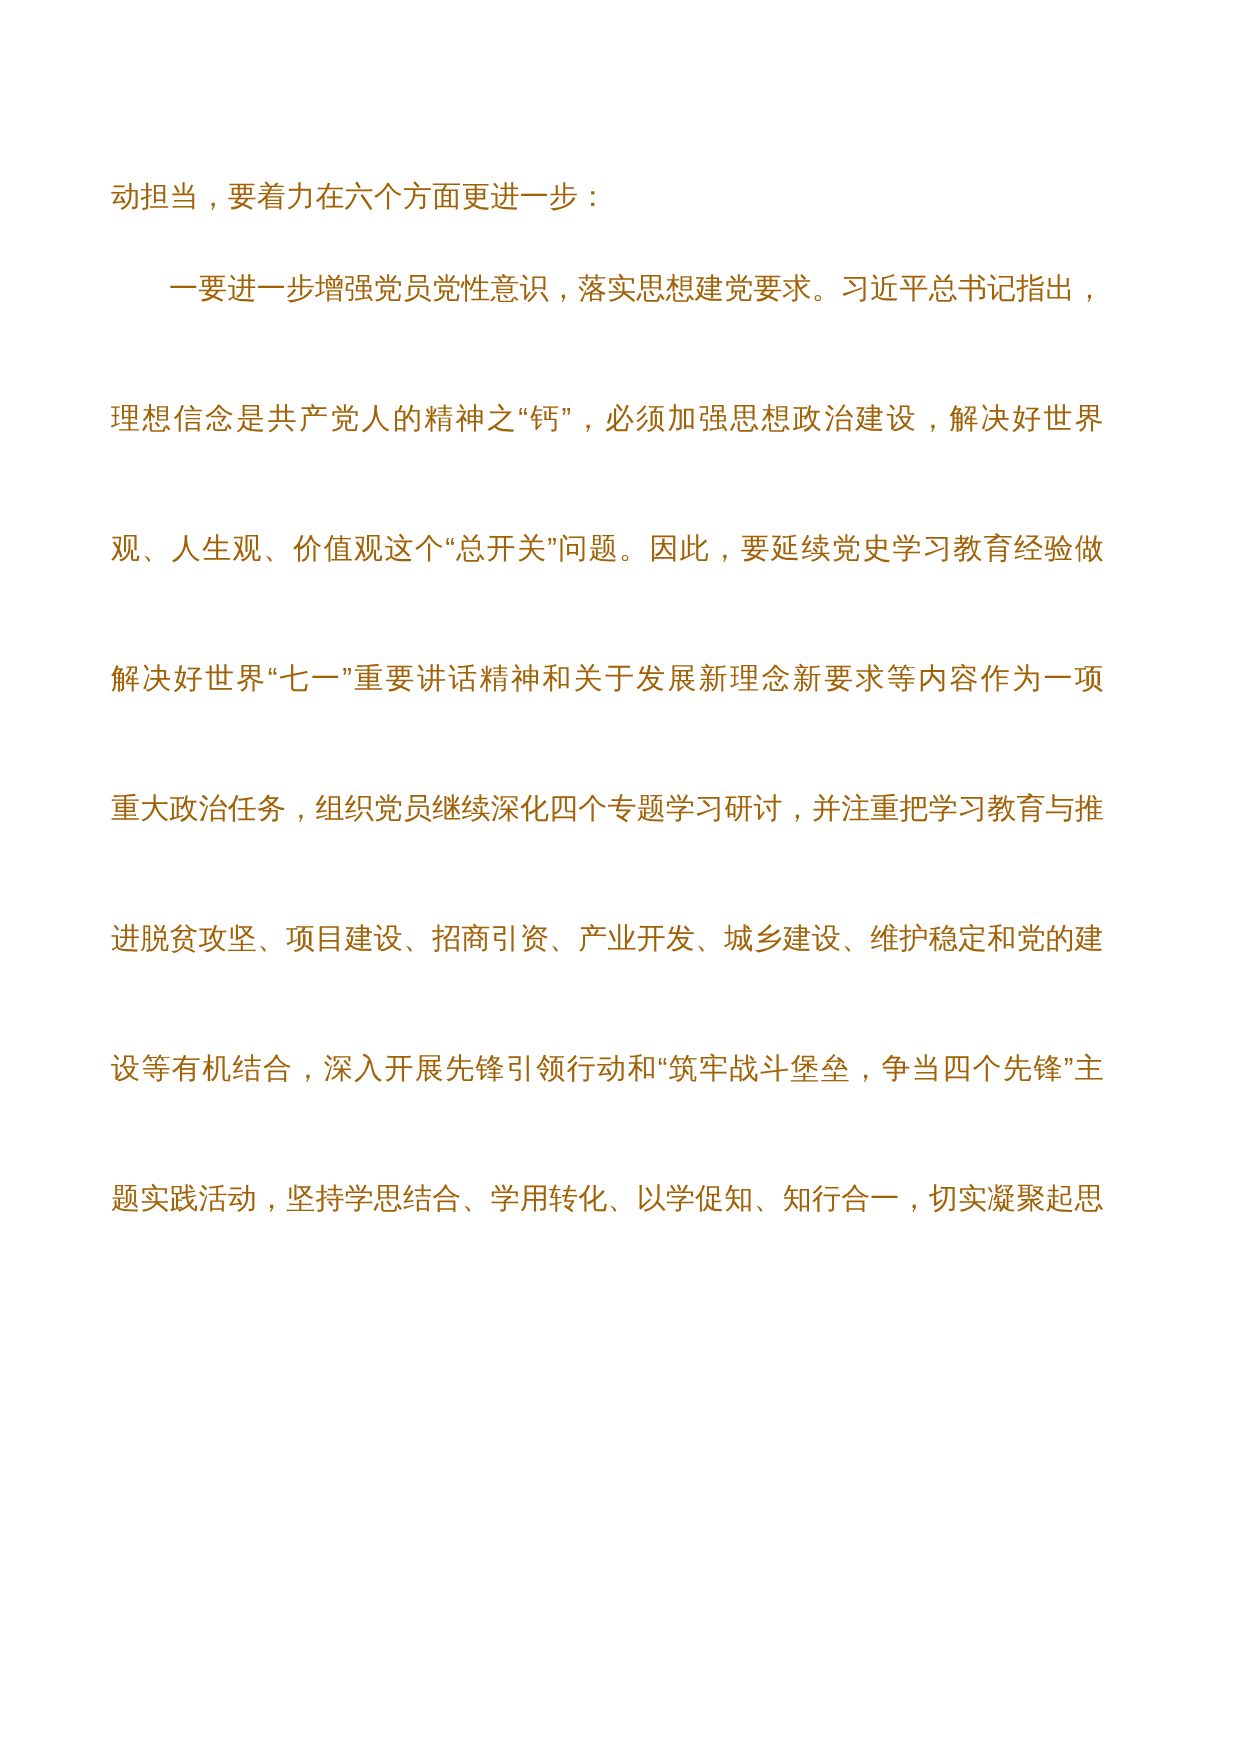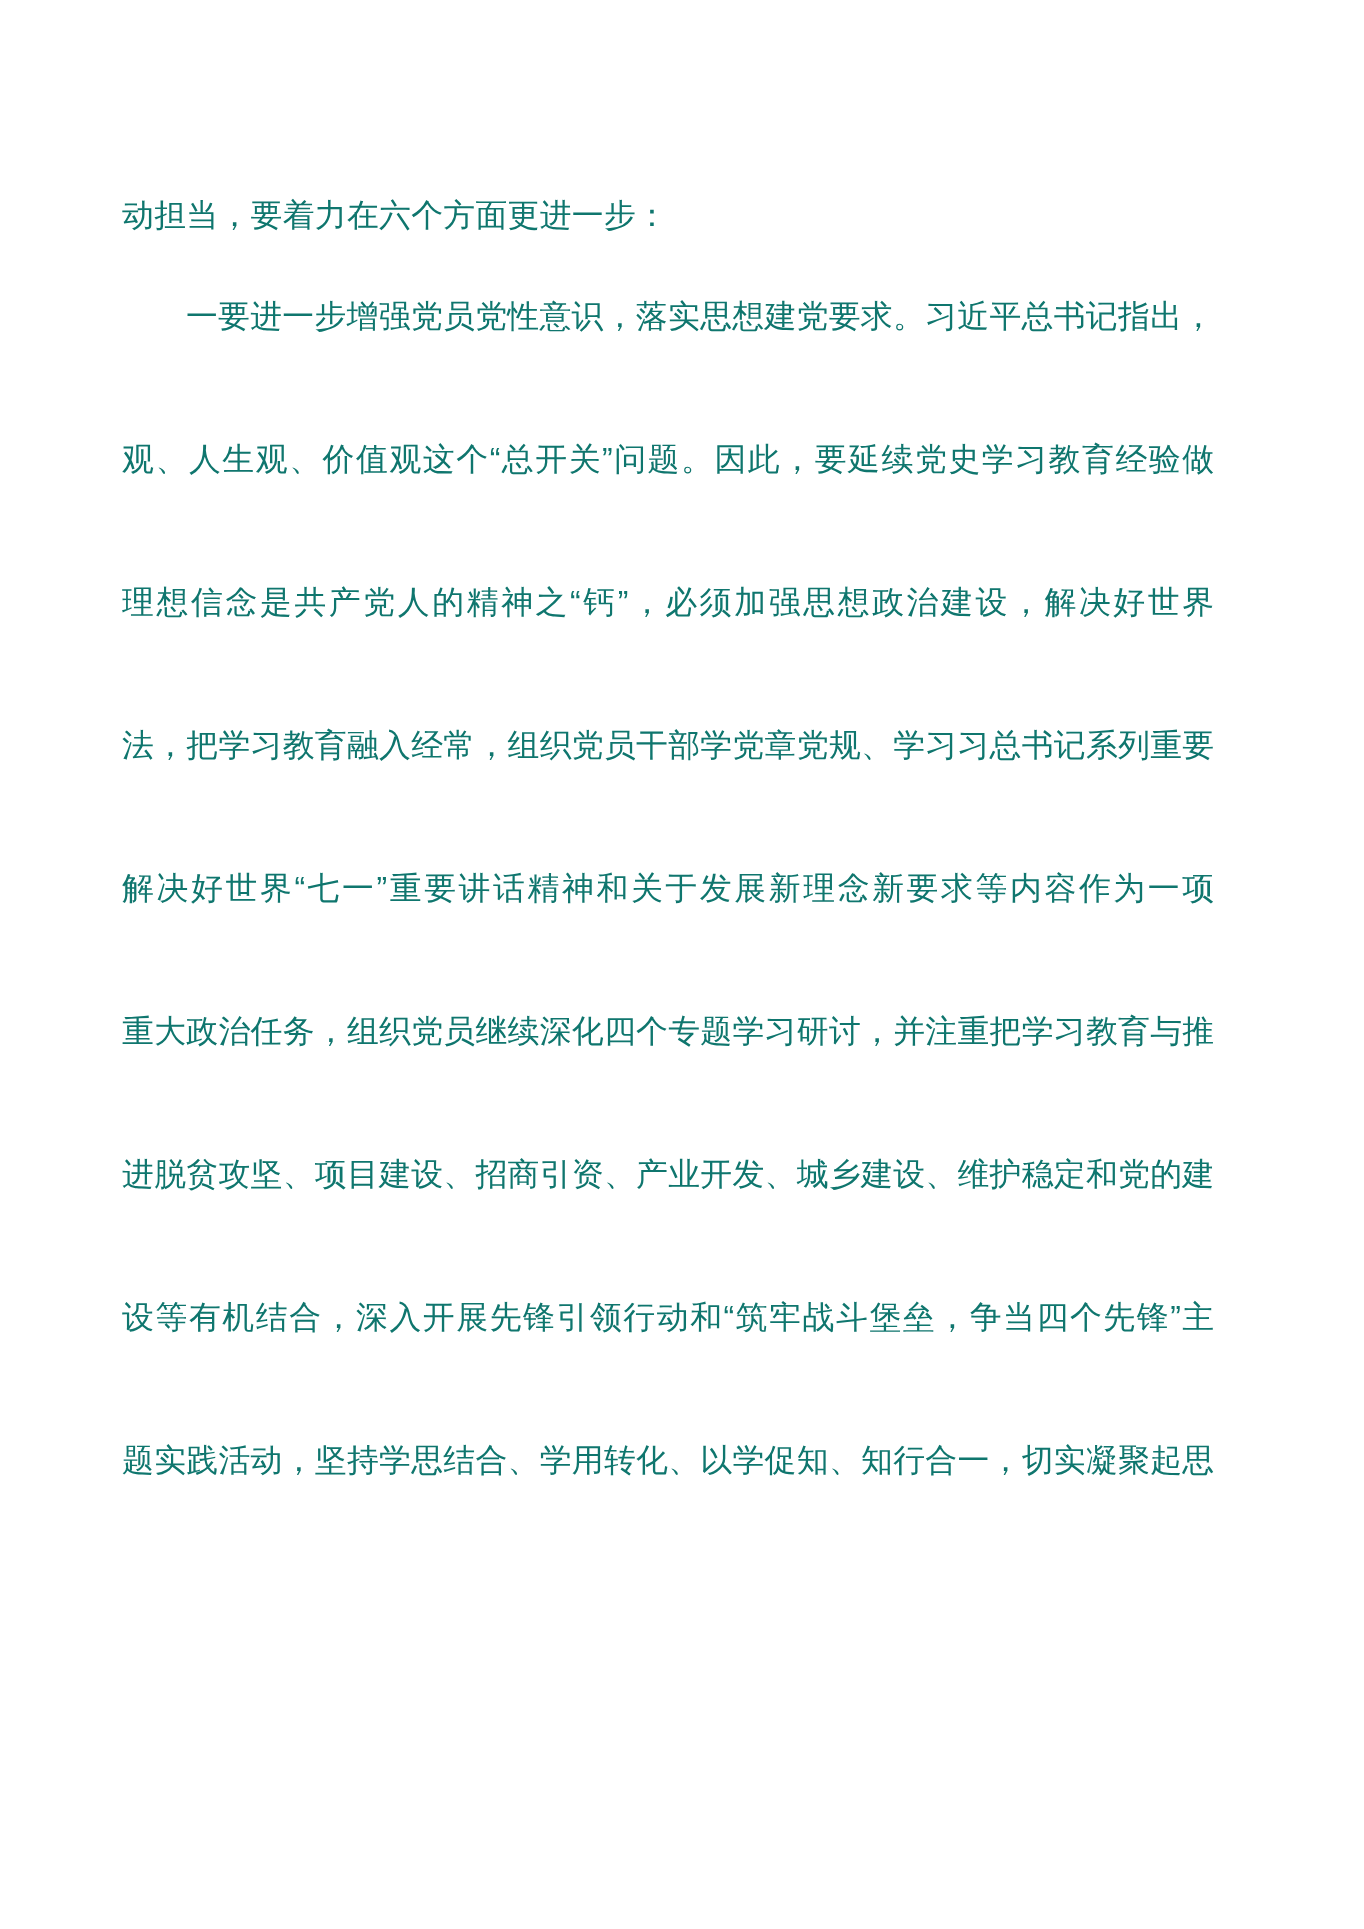--- a/index.html
+++ b/index.html
@@ -7,21 +7,21 @@
     padding: 0;
     background: #ffffff;
   }
   .page {
     position: relative;
     width: 1224px;
     height: 1754px;
     background: #ffffff;
     overflow: hidden;
     font-family: "Liberation Sans", sans-serif;
-    color: #0f766e;
+    color: #a16207;
   }
   .doc {
     position: absolute;
     left: 111px;
     top: 0;
     width: 993px;
   }
   .para {
     position: absolute;
     left: 0;
@@ -50,23 +50,22 @@
 </head>
 <body>
 
 <div class="page">
   <div class="doc">
     <div class="para para-0">
         <div class="line">动担当，要着力在六个方面更进一步：</div>
       </div>
     <div class="para para-1">
         <div class="line justify indent">一要进一步增强党员党性意识，落实思想建党要求。习近平总书记指出，</div>
+        <div class="line justify">理想信念是共产党人的精神之“钙”，必须加强思想政治建设，解决好世界</div>
         <div class="line justify">观、人生观、价值观这个“总开关”问题。因此，要延续党史学习教育经验做</div>
-        <div class="line justify">理想信念是共产党人的精神之“钙”，必须加强思想政治建设，解决好世界</div>
-        <div class="line justify">法，把学习教育融入经常，组织党员干部学党章党规、学习习总书记系列重要</div>
         <div class="line justify">解决好世界“七一”重要讲话精神和关于发展新理念新要求等内容作为一项</div>
         <div class="line justify">重大政治任务，组织党员继续深化四个专题学习研讨，并注重把学习教育与推</div>
         <div class="line justify">进脱贫攻坚、项目建设、招商引资、产业开发、城乡建设、维护稳定和党的建</div>
         <div class="line justify">设等有机结合，深入开展先锋引领行动和“筑牢战斗堡垒，争当四个先锋”主</div>
         <div class="line justify">题实践活动，坚持学思结合、学用转化、以学促知、知行合一，切实凝聚起思</div>
       </div>
   </div>
 </div>
 
 </body></html>

